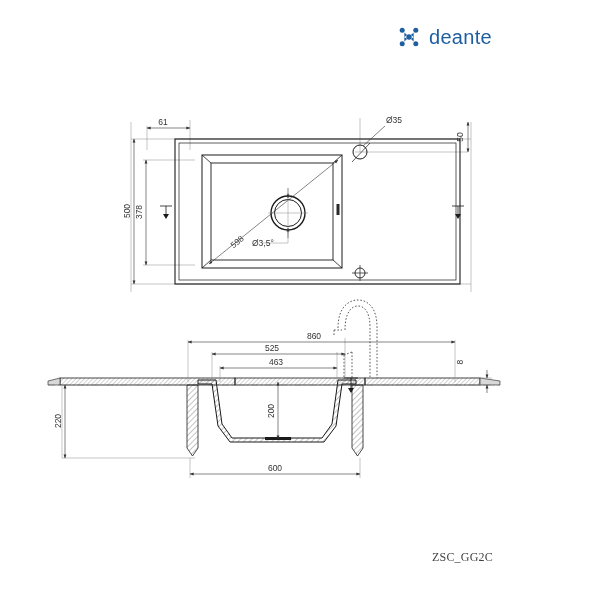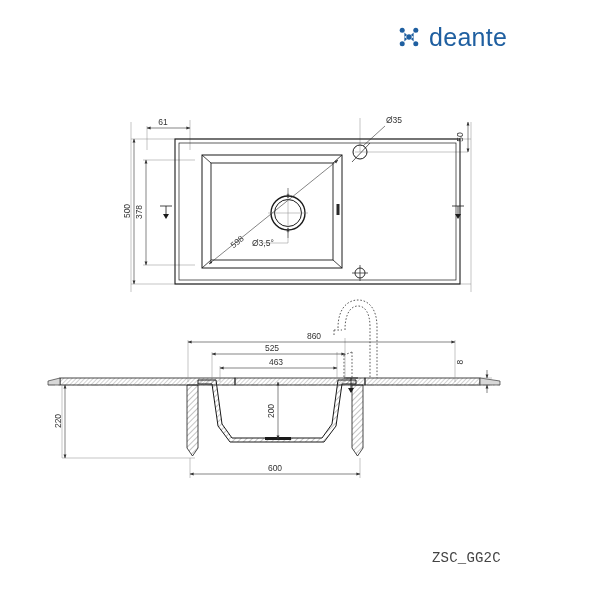--- a/index.html
+++ b/index.html
@@ -23,32 +23,32 @@
   .brand-wrap {
     position: absolute;
     left: 396px;
     top: 24px;
     display: flex;
     align-items: center;
     gap: 7px;
   }
   .brand-text {
     font-family: "Liberation Sans", sans-serif;
-    font-size: 25px;
+    font-size: 20px;
     font-weight: 400;
     color: #1f5fa0;
     letter-spacing: 0.3px;
     line-height: 1;
   }
   .code-label {
     position: absolute;
     left: 432px;
     top: 550px;
-    font-family: Liberation Mono, monospace;
-    font-size: 14px;
+    font-family: Liberation Serif, serif;
+    font-size: 12px;
     color: #444;
     letter-spacing: 0.2px;
   }
   svg { display: block; }
   text {
     font-family: "Liberation Sans", sans-serif;
     fill: #333;
   }
   .dim-txt { font-size: 8.5px; }
 </style>

